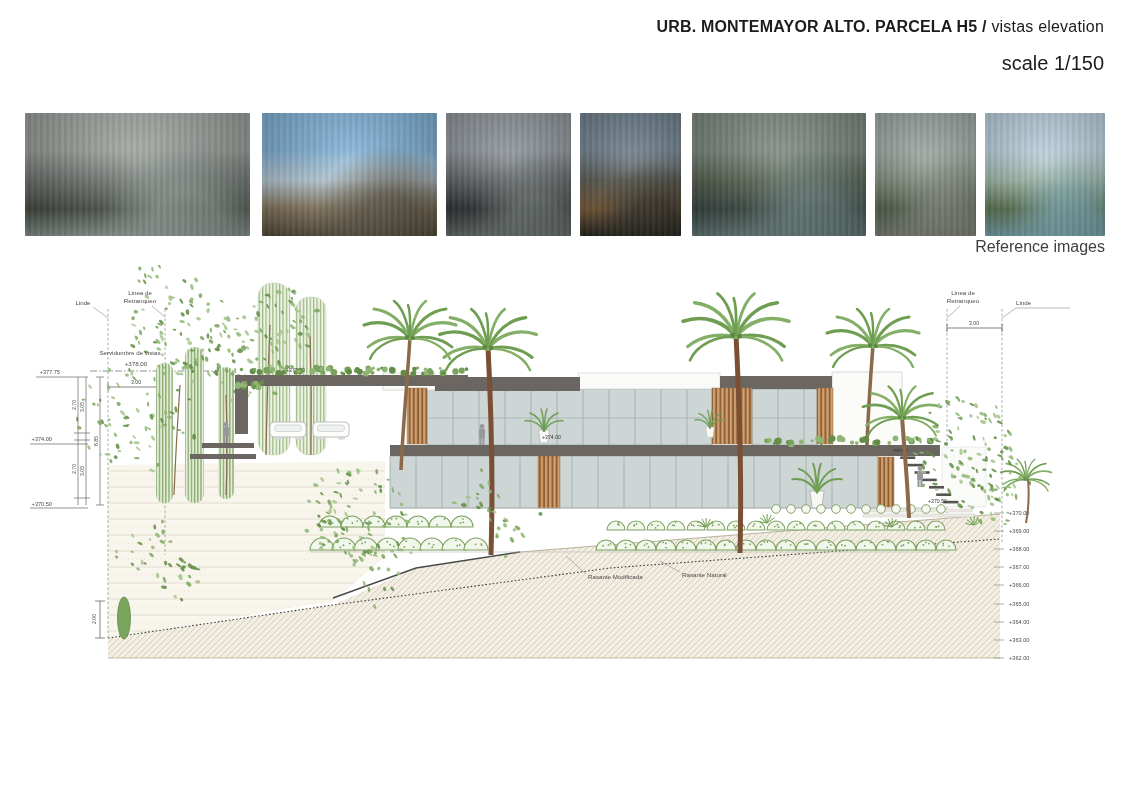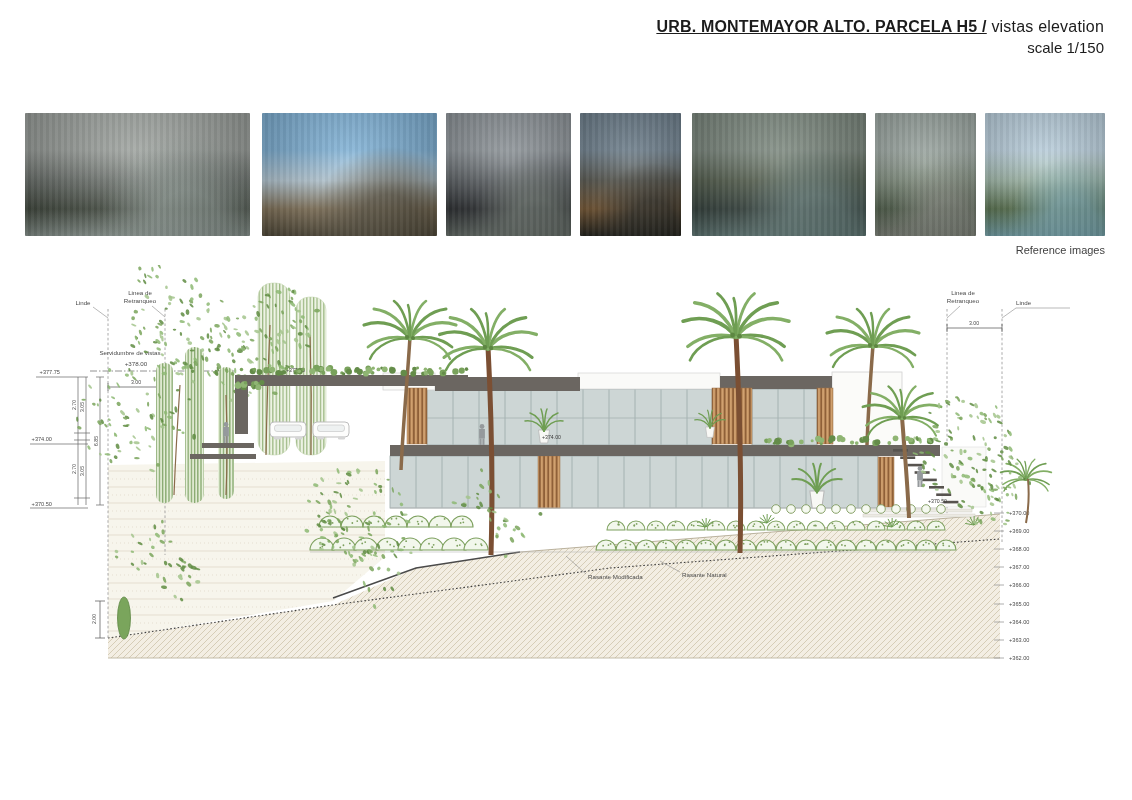--- a/index.html
+++ b/index.html
@@ -1,29 +1,29 @@
 <!DOCTYPE html>
 <html><head>
 <meta charset="utf-8">
 <style>
   html,body{margin:0;padding:0;background:#e8e8e8;}
   .sheet{position:relative;width:1132px;height:800px;background:#ffffff;overflow:hidden;
          font-family:"Liberation Sans",sans-serif;}
   
   .header{position:absolute;top:18px;right:28px;text-align:right;color:#1c1c1c;}
   .title-line{font-size:16px;letter-spacing:.2px;}
-  .title-line .b{font-weight:bold;text-decoration:underline;}
-  .subtitle{font-size:15px;margin-top:3px;}
+  .title-line .b{font-weight:bold;}
+  .subtitle{font-size:20px;margin-top:16px;}
   
   .thumbs{position:absolute;top:113px;left:0;width:1132px;height:123px;}
   .thumb{position:absolute;top:0;height:123px;border-radius:1px;overflow:hidden;}
   .thumb:after{content:"";position:absolute;inset:0;
     background:radial-gradient(circle at 50% 40%, rgba(255,255,255,.14), rgba(0,0,0,.25) 95%),
     repeating-linear-gradient(90deg, rgba(255,255,255,.05) 0 3px, rgba(0,0,0,.05) 3px 6px);}
-  .caption{position:absolute;top:244px;right:27px;font-size:11px;color:#3f3f3f;}
+  .caption{position:absolute;top:238px;right:27px;font-size:16px;color:#3f3f3f;}
   
   .drawing{position:absolute;left:30px;top:265px;width:1075px;height:410px;}
   svg text{font-family:"Liberation Sans",sans-serif;fill:#4a4a4a;}
   .t6{font-size:6.2px;} .t55{font-size:5.6px;} .t5{font-size:5.2px;}
   .dk{fill:#3a3a3a;}
 </style>
 </head>
 <body>
 <div class="sheet">
 

